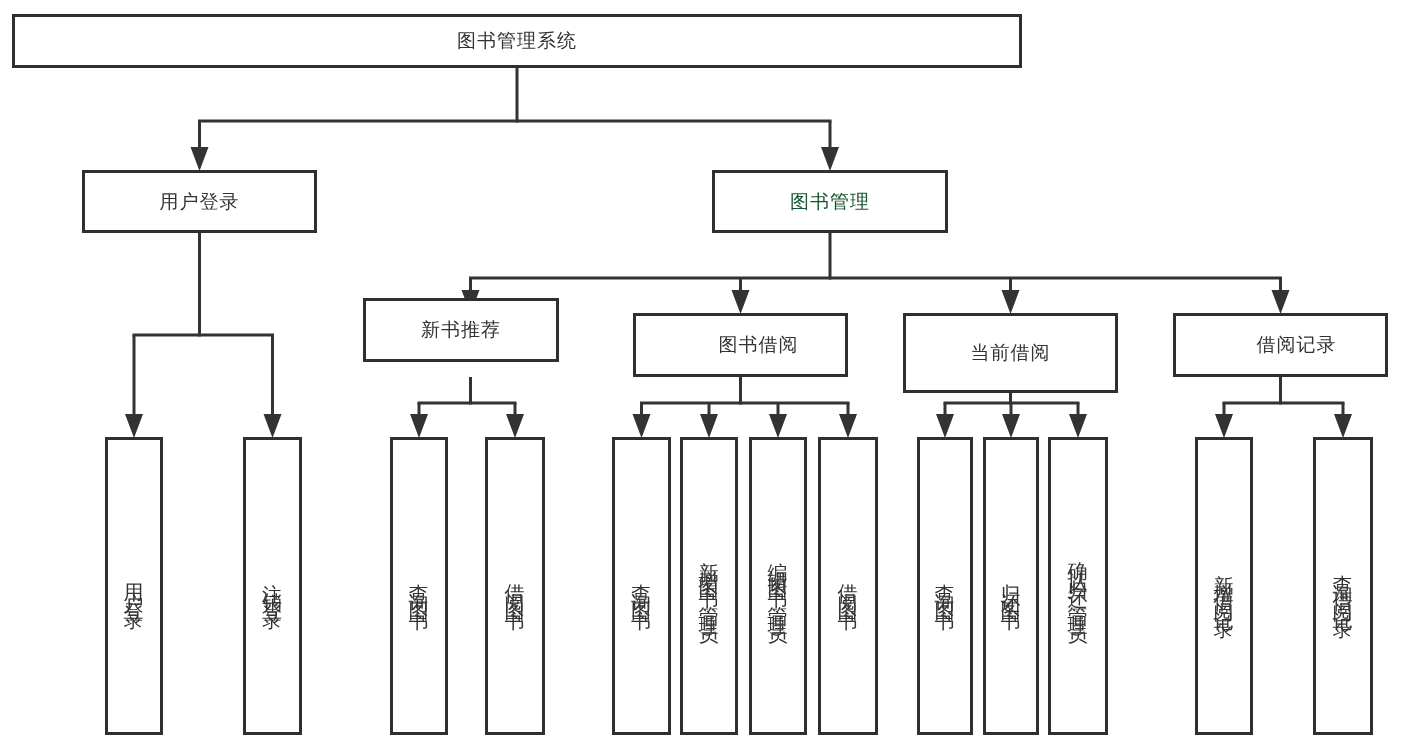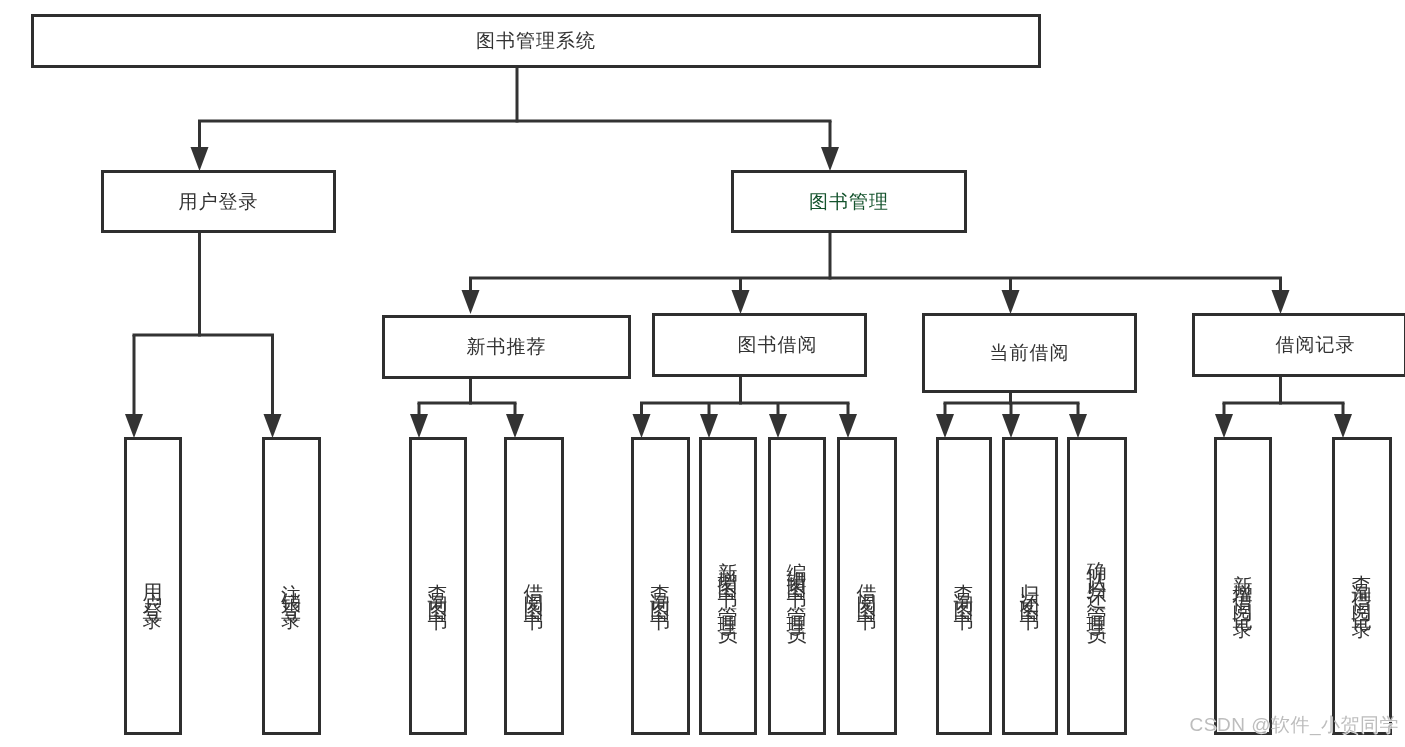--- a/index.html
+++ b/index.html
@@ -25,21 +25,20 @@
   .node {
     position: absolute;
     box-sizing: border-box;
     border: 3px solid #2f2f2f;
     background: #ffffff;
     display: flex;
     align-items: center;
     justify-content: center;
     color: #333333;
     text-align: center;
-    margin-left: 19px;
   }
   .node.horizontal {
     font-size: 19px;
     letter-spacing: 1px;
   }
   .node.vertical {
     writing-mode: vertical-rl;
     font-size: 20px;
     letter-spacing: 9px;
     line-height: 1;
@@ -119,21 +118,21 @@
   <div id="nodes">
       <div class="node horizontal" style="left: 12px; top: 14px; width: 1010px; height: 54px; border-color: rgb(47, 47, 47); color: rgb(51, 51, 51);">
         <span class="lbl">图书管理系统</span>
       </div>
       <div class="node horizontal" style="left: 82px; top: 170px; width: 235px; height: 63px; border-color: rgb(47, 47, 47); color: rgb(51, 51, 51);">
         <span class="lbl">用户登录</span>
       </div>
       <div class="node horizontal" style="left: 712px; top: 170px; width: 236px; height: 63px; border-color: rgb(47, 47, 47); color: #14532d;">
         <span class="lbl">图书管理</span>
       </div>
-      <div class="node horizontal" style="left: 363px; top: 315px; width: 249px; height: 64px; border-color: rgb(47, 47, 47); color: rgb(51, 51, 51);">
+      <div class="node horizontal" style="left: 363px; top: 298px; width: 196px; height: 64px; border-color: rgb(47, 47, 47); color: rgb(51, 51, 51);">
         <span class="lbl">新书推荐</span>
       </div>
       <div class="node horizontal" style="left: 633px; top: 313px; width: 215px; height: 64px; border-color: rgb(47, 47, 47); color: rgb(51, 51, 51); padding-left: 36px;">
         <span class="lbl">图书借阅</span>
       </div>
       <div class="node horizontal" style="left: 903px; top: 313px; width: 215px; height: 80px; border-color: rgb(47, 47, 47); color: rgb(51, 51, 51);">
         <span class="lbl">当前借阅</span>
       </div>
       <div class="node horizontal" style="left: 1173px; top: 313px; width: 215px; height: 64px; border-color: rgb(47, 47, 47); color: rgb(51, 51, 51); padding-left: 32px;">
         <span class="lbl">借阅记录</span>
@@ -171,14 +170,13 @@
       <div class="node vertical" style="left: 1048px; top: 437px; width: 60px; height: 298px; border-color: rgb(47, 47, 47); color: rgb(51, 51, 51);">
         <span class="lbl">确认归还（管理员）</span>
       </div>
       <div class="node vertical" style="left: 1195px; top: 437px; width: 58px; height: 298px; border-color: rgb(47, 47, 47); color: rgb(51, 51, 51);">
         <span class="lbl">新增借阅记录</span>
       </div>
       <div class="node vertical" style="left: 1313px; top: 437px; width: 60px; height: 298px; border-color: rgb(47, 47, 47); color: rgb(51, 51, 51);">
         <span class="lbl">查询借阅记录</span>
       </div>
     </div>
-  <div class="watermark" style="color: rgb(189, 189, 189);">CSDN @软件_小贺同学</div>
 </div>
 
 </body></html>

